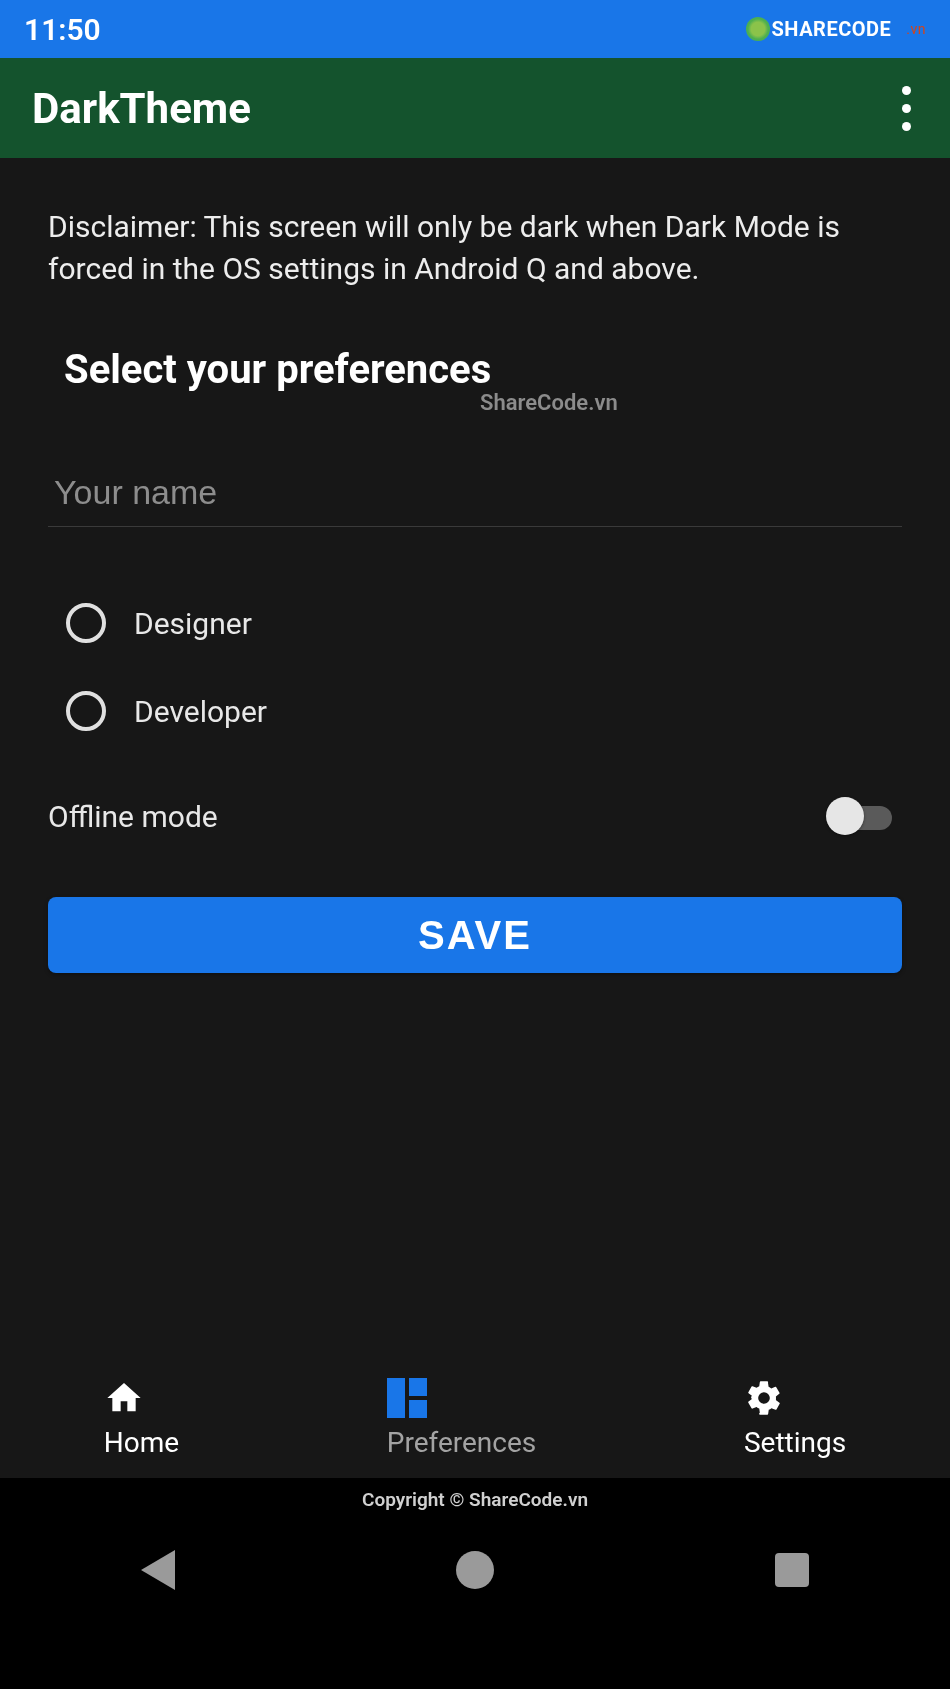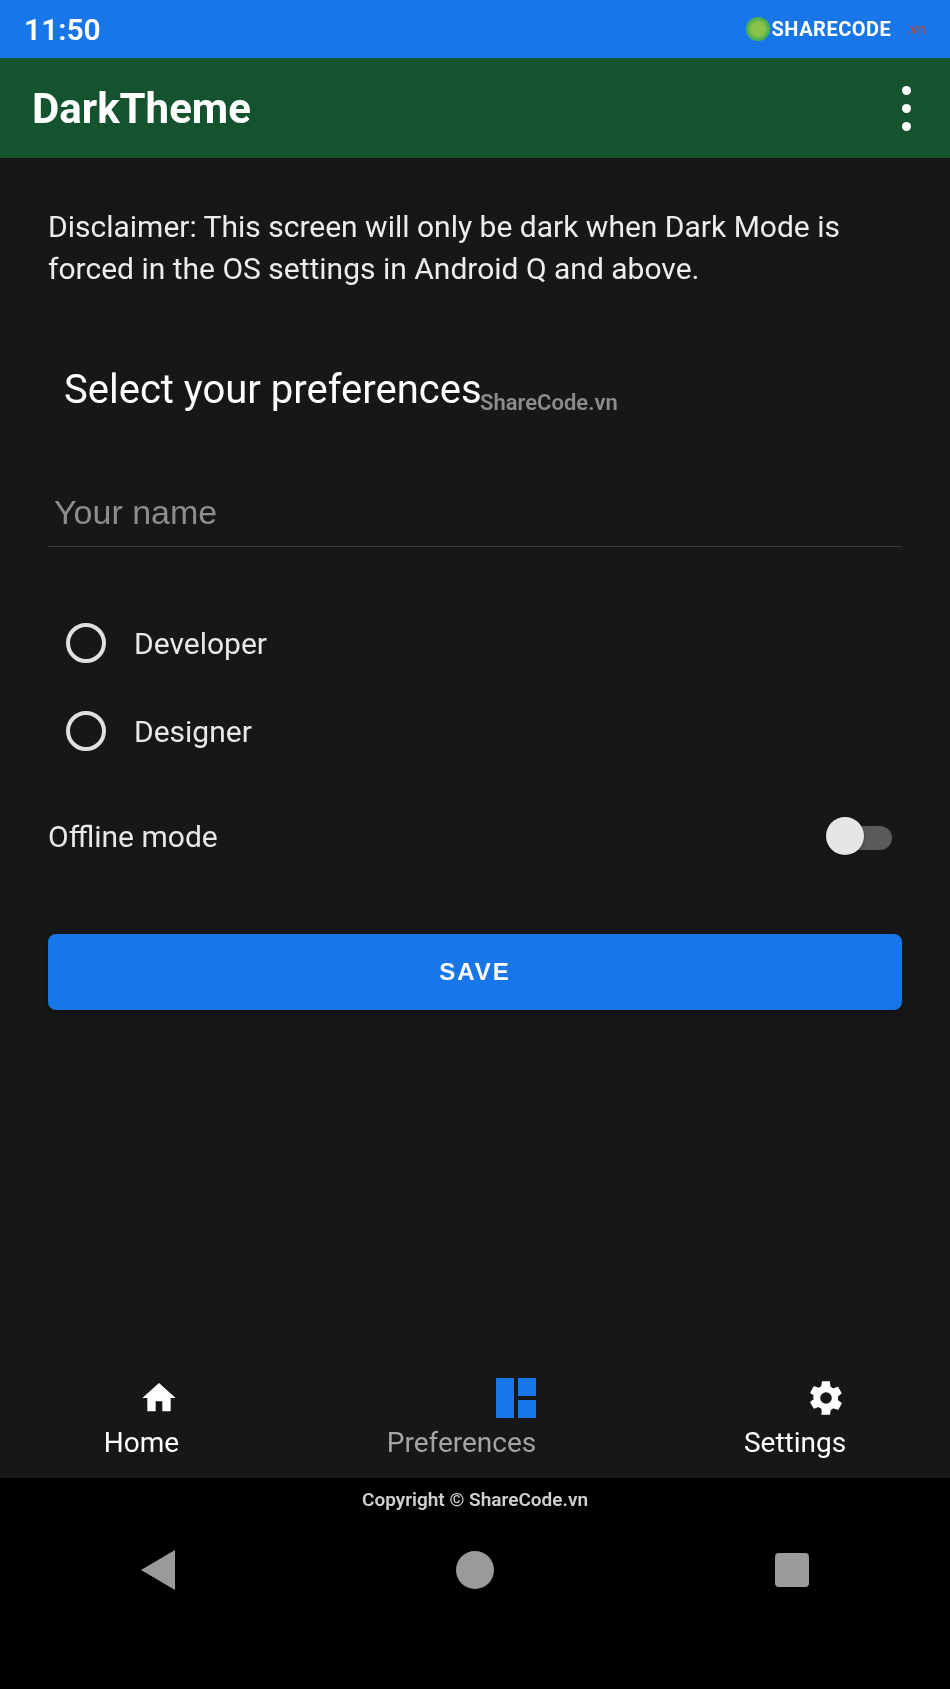--- a/index.html
+++ b/index.html
@@ -38,21 +38,21 @@
   .appbar .more span { width: 9px; height: 9px; background: #fff; border-radius: 50%; display: block; }
 
   .body {
     background: #171717;
     height: 1200px;
     padding: 48px;
     color: #e8e8e8;
     position: relative;
   }
   .disclaimer { font-size: 30px; line-height: 1.4; color: #ededed; }
-  .heading { font-size: 40px; font-weight: 400; margin-top: 76px; color: #fff; padding-left: 16px;}
+  .heading { font-size: 40px; font-weight: 700; margin-top: 56px; color: #fff; padding-left: 16px;}
   .watermark-c { position: absolute; left: 480px; top: 232px; font-size: 22px; color: #8c8c8c; font-weight: 600; }
 
   .field-wrap { margin-top: 70px; }
   .tfield {
     width: 100%;
     background: transparent;
     border: none;
     border-bottom: 1px solid #3a3a3a;
     font-size: 34px;
     color: #e8e8e8;
@@ -68,42 +68,42 @@
   }
   .radio-lbl { font-size: 30px; color: #e8e8e8; }
 
   .switch-row { margin-top: 42px; display: flex; align-items: center; justify-content: space-between; padding-right: 10px;}
   .switch-lbl { font-size: 30px; color: #e8e8e8; }
   .switch { position: relative; width: 66px; height: 38px; }
   .switch .track { position: absolute; top: 9px; left: 6px; right: 0; height: 24px; background: #5a5a5a; border-radius: 12px; }
   .switch .thumb { position: absolute; top: 0; left: 0; width: 38px; height: 38px; background: #e6e6e6; border-radius: 50%; box-shadow: 0 1px 3px rgba(0,0,0,.4); }
 
   .save-btn {
-    margin-top: 79px;
+    margin-top: 62px;
     width: 100%;
     height: 76px;
     background: #1976e8;
     border: none;
     border-radius: 8px;
     color: #fff;
-    font-size: 24px;
+    font-size: 40px;
     font-weight: 700;
     letter-spacing: 2px;
     box-shadow: 0 2px 4px rgba(0,0,0,.3);
   }
 
   .bottomnav {
     background: #171717;
     height: 120px;
     display: flex;
     align-items: center;
     justify-content: space-around;
     padding: 6px 0 6px 0;
   }
-  .bn-item { display: flex; flex-direction: column; align-items: flex-end; gap: 8px; color: #fff; }
+  .bn-item { display: flex; flex-direction: column; align-items: flex-start; gap: 8px; color: #fff; }
   .bn-item .lbl { font-size: 28px; }
   .bn-item.active .lbl, .bn-item.active svg, .bn-item.active .grid-icon div { color: #1976e8; }
   .grid-icon { width: 40px; height: 40px; display: grid; grid-template-columns: 1fr 1fr; grid-template-rows: 1fr 1fr; gap: 4px; }
   .grid-icon div { background: #1976e8; }
   .grid-icon .a { grid-row: 1 / span 2; }
 
   .copyright {
     background: #000;
     color: #d0d0d0;
     font-size: 19px;
@@ -153,25 +153,25 @@
   <h2 class="heading">Select your preferences</h2>
   <div class="watermark-c">ShareCode.vn</div>
 
   <div class="field-wrap">
     <input class="tfield" type="text" placeholder="Your name" style="">
   </div>
 
   <div class="radios">
     <div class="radio-row">
       <div class="radio-circle"></div>
-      <span class="radio-lbl">Developer</span>
+      <span class="radio-lbl">Designer</span>
     </div>
     <div class="radio-row">
       <div class="radio-circle"></div>
-      <span class="radio-lbl">Designer</span>
+      <span class="radio-lbl">Developer</span>
     </div>
   </div>
 
   <div class="switch-row">
     <span class="switch-lbl">Offline mode</span>
     <div class="switch">
       <div class="track"></div>
       <div class="thumb"></div>
     </div>
   </div>

